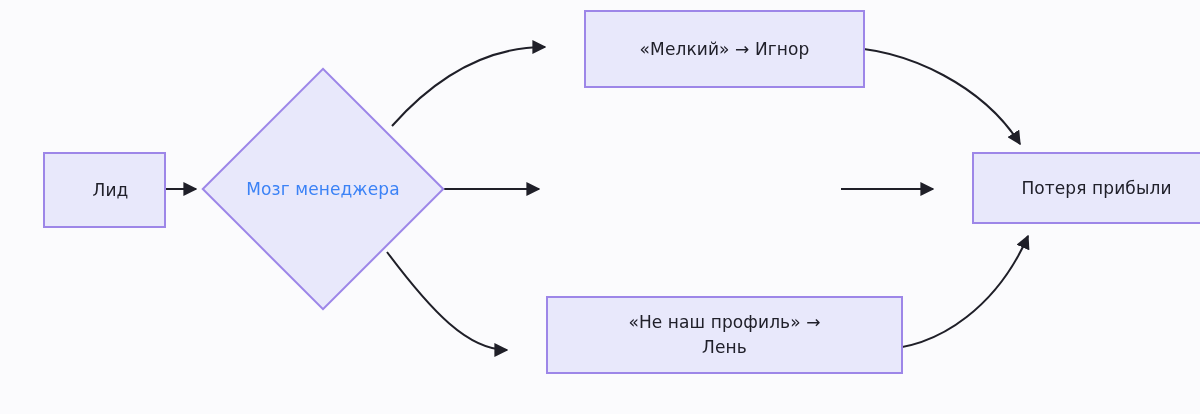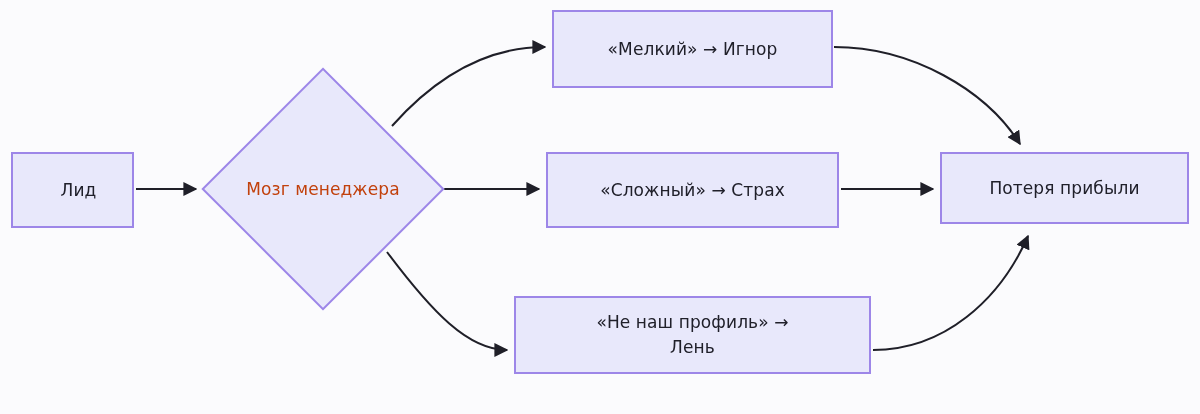--- a/index.html
+++ b/index.html
@@ -34,20 +34,21 @@
     display: flex;
     align-items: center;
     justify-content: center;
     text-align: center;
     color: #20202a;
     font-size: 17px;
     line-height: 1.45;
     letter-spacing: 0.1px;
     white-space: pre-line;
     z-index: 2;
+    margin-left: 32px;
   }
   .node-lead     { left: 11px;  top: 152px; width: 123px; height: 76px; padding-left: 12px; }
   .node-small    { left: 552px; top: 10px;  width: 281px; height: 78px; }
   .node-complex  { left: 546px; top: 152px; width: 293px; height: 76px; }
   .node-notprof  { left: 514px; top: 296px; width: 357px; height: 78px; }
   .node-loss     { left: 940px; top: 152px; width: 249px; height: 72px; }
 
   
   .node-diamond {
     position: absolute;
@@ -73,21 +74,21 @@
   .node-diamond .diamond-label {
     position: absolute;
     left: 0;
     top: 0;
     width: 240px;
     height: 244px;
     display: flex;
     align-items: center;
     justify-content: center;
     text-align: center;
-    color: #c2410c;
+    color: #3b82f6;
     font-size: 17px;
     line-height: 1.45;
     letter-spacing: 0.1px;
   }
 </style>
 </head>
 <body>
 
 <div id="diagram-root">
 
@@ -115,20 +116,19 @@
 
   <div class="node node-lead">Лид</div>
 
   <div class="node-diamond">
     <div class="diamond-shape"></div>
     <div class="diamond-label">Мозг менеджера</div>
   </div>
 
   <div class="node node-small">«Мелкий» → Игнор</div>
 
-  <div class="node node-complex">«Сложный» → Страх</div>
 
   <div class="node node-notprof">«Не наш профиль» →
 Лень</div>
 
   <div class="node node-loss">Потеря прибыли</div>
 
 </div>
 
 </body></html>

